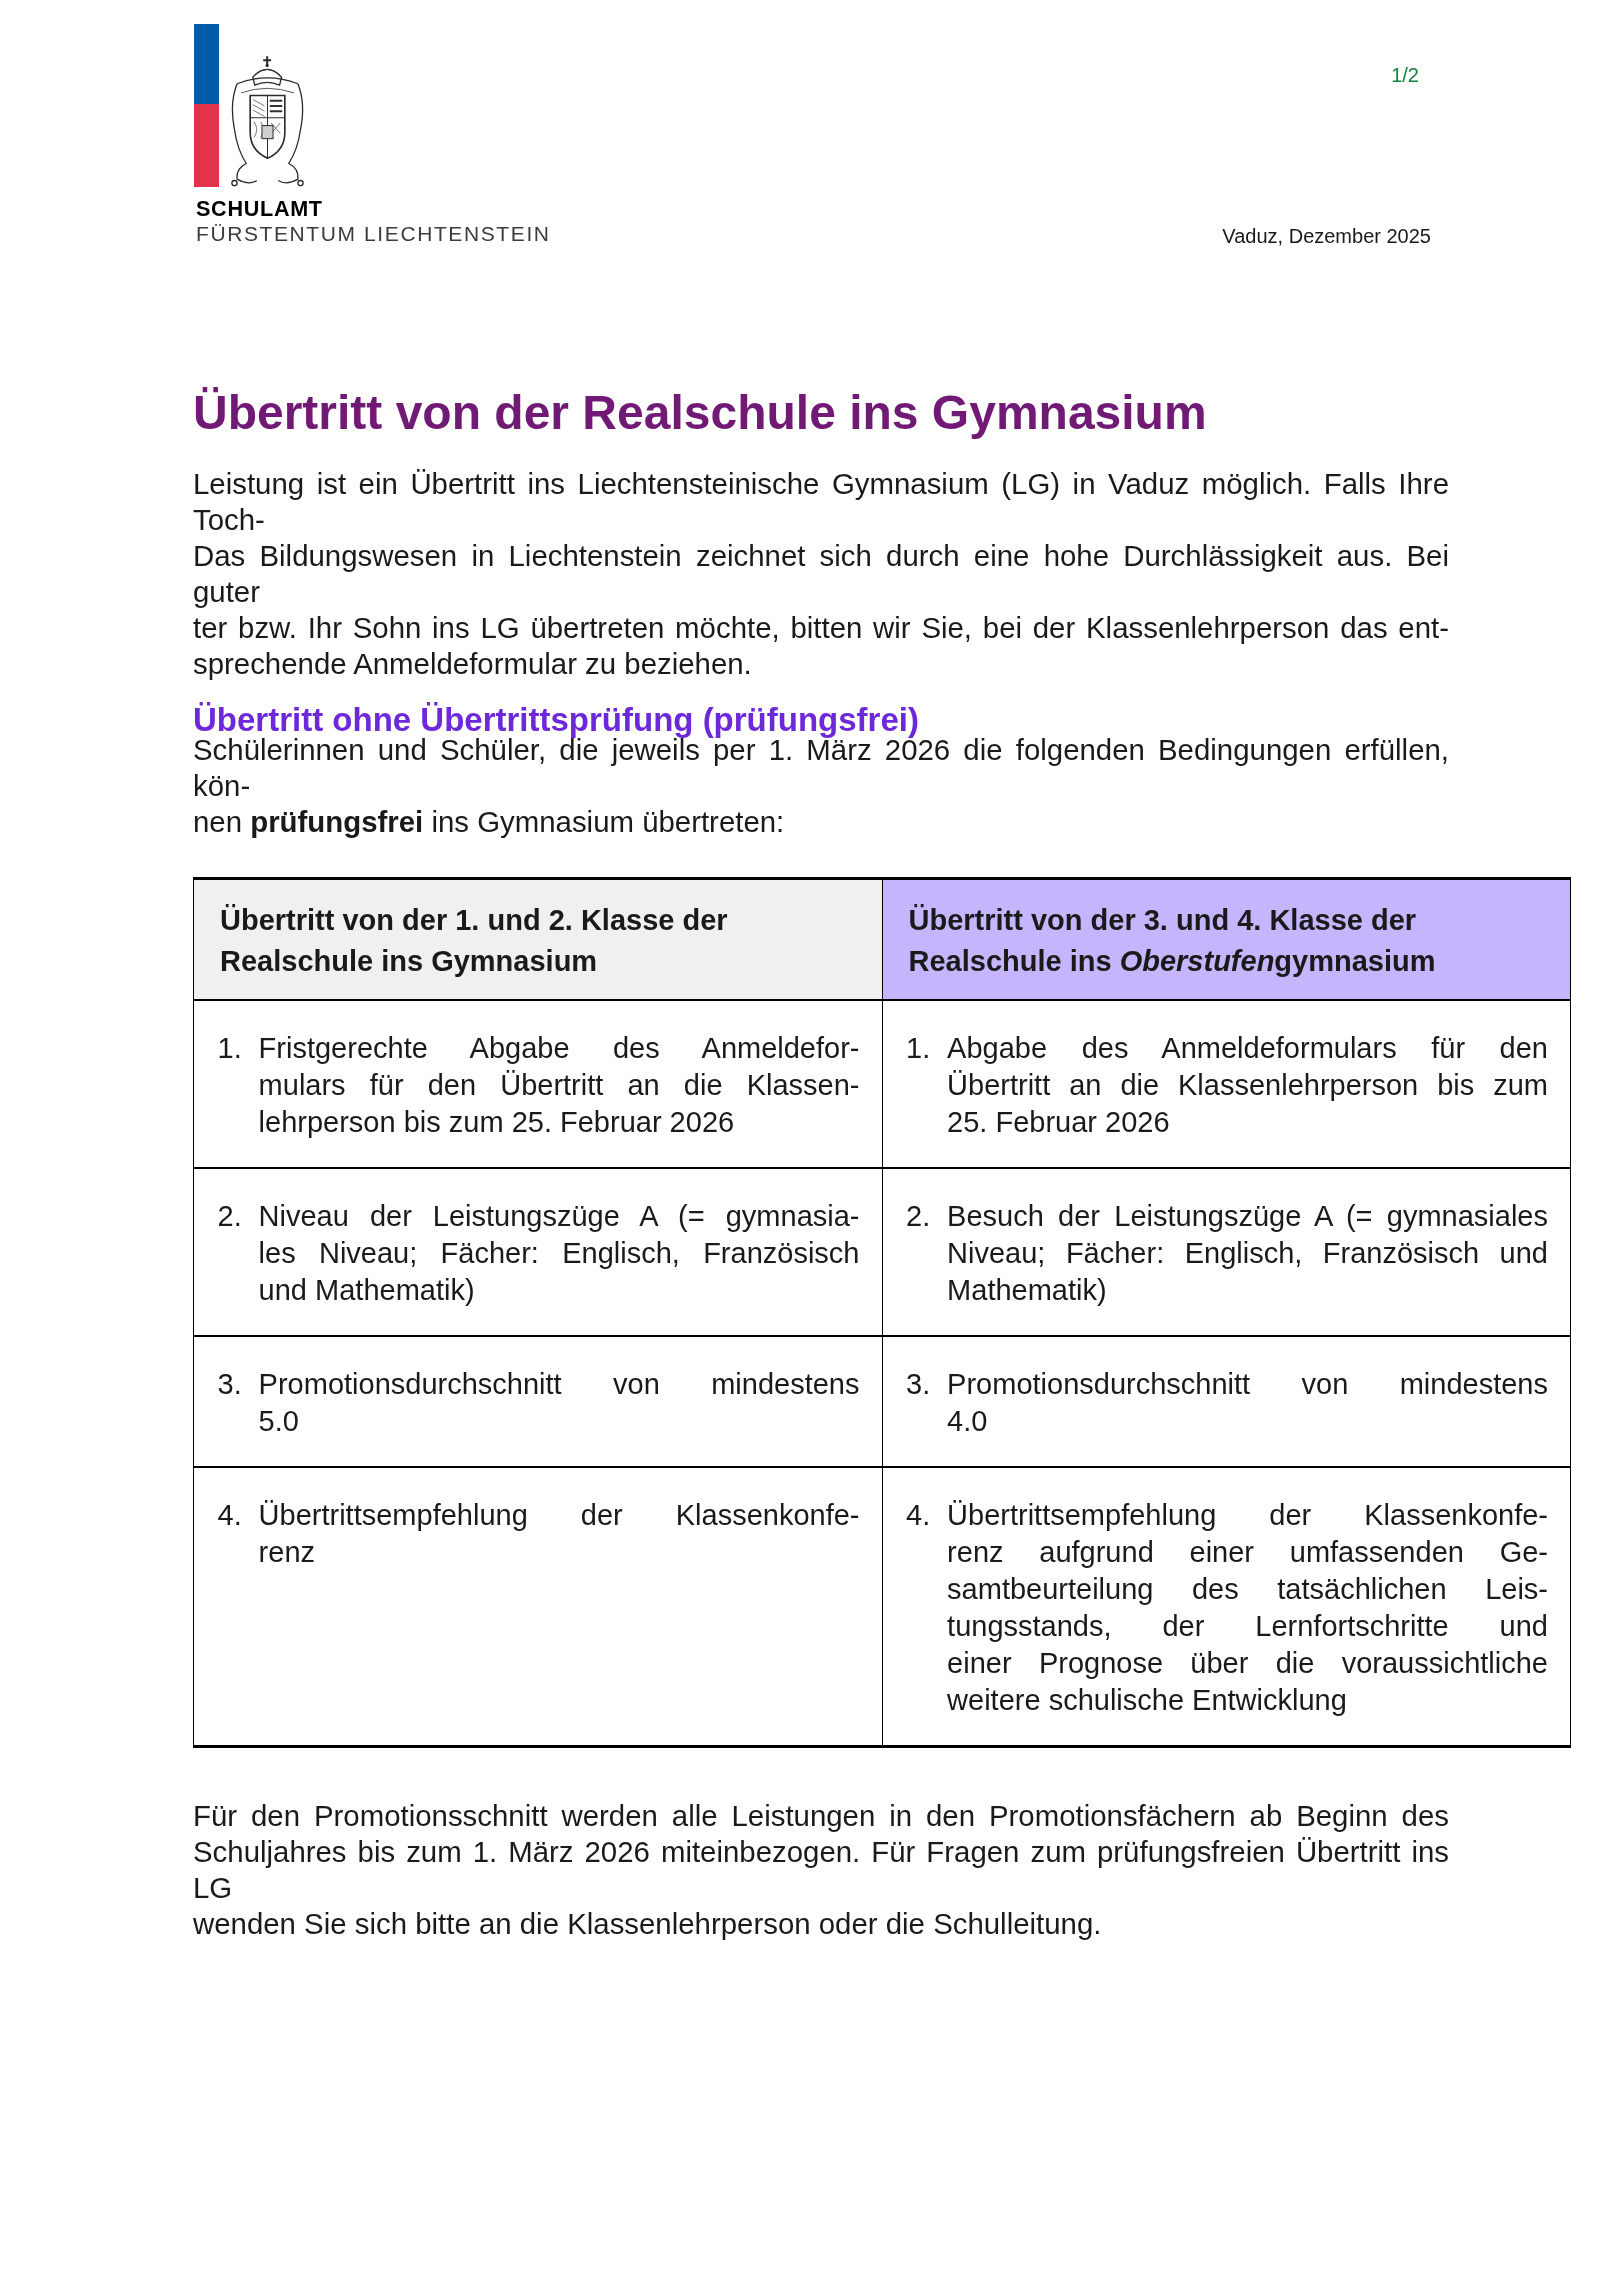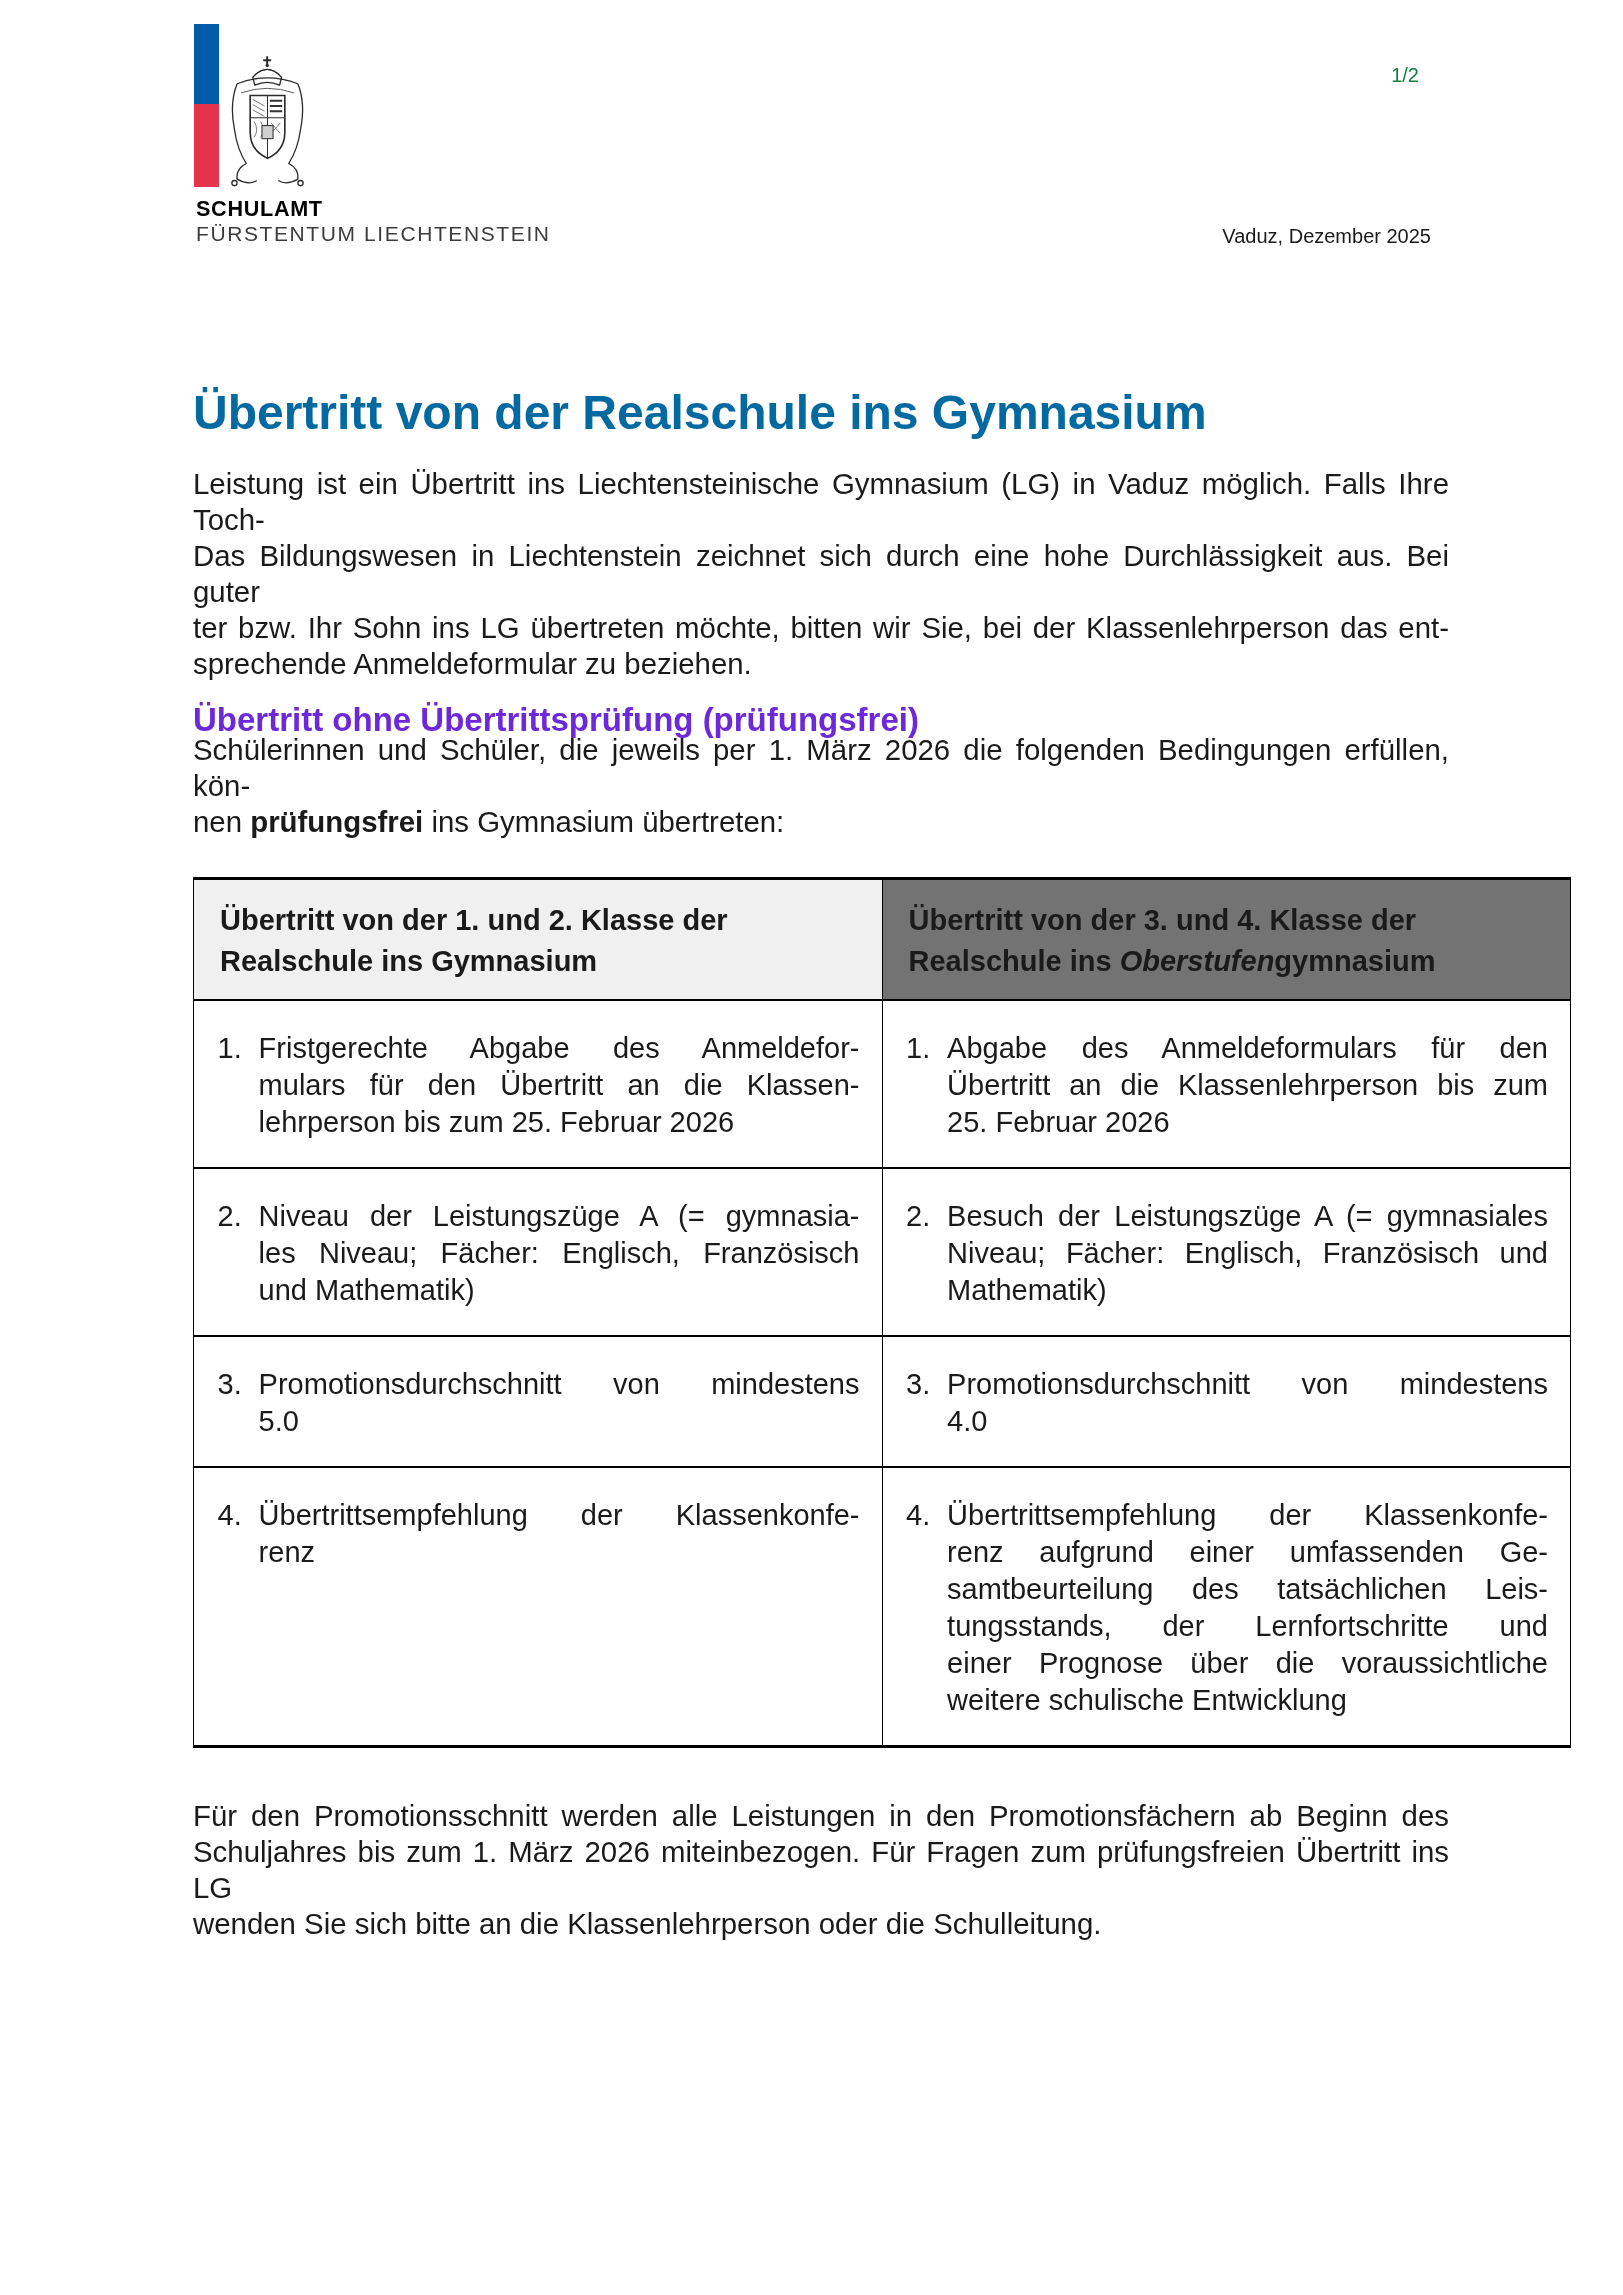--- a/index.html
+++ b/index.html
@@ -95,21 +95,21 @@
       <rect x="58" y="108" width="17" height="20" fill="#cfcfcf" stroke-width="1.5"></rect>
     </g>
   </svg>
 
   <div class="org-name">SCHULAMT</div>
   <div class="org-state">FÜRSTENTUM LIECHTENSTEIN</div>
 
   <div class="page-number">1/2</div>
   <div class="place-date">Vaduz, Dezember 2025</div>
 
-  <h1 class="doc-title" style="color: #0369a1;">Übertritt von der Realschule ins Gymnasium</h1>
+  <h1 class="doc-title" style="color: #701a75;">Übertritt von der Realschule ins Gymnasium</h1>
 
   <div class="intro">
       <div class="tline just">Leistung ist ein Übertritt ins Liechtensteinische Gymnasium (LG) in Vaduz möglich. Falls Ihre Toch-</div>
       <div class="tline just">Das Bildungswesen in Liechtenstein zeichnet sich durch eine hohe Durchlässigkeit aus. Bei guter</div>
       <div class="tline just">ter bzw. Ihr Sohn ins LG übertreten möchte, bitten wir Sie, bei der Klassenlehrperson das ent-</div>
       <div class="tline">sprechende Anmeldeformular zu beziehen.</div>
     </div>
 
   <h2 class="section-heading" style="color: #6d28d9;">Übertritt ohne Übertrittsprüfung (prüfungsfrei)</h2>
 
@@ -118,21 +118,21 @@
     <div class="tline"><span>nen </span><b>prüfungsfrei</b><span> ins Gymnasium übertreten:</span></div>
   </div>
 
   <table class="cmp-table">
     <tbody>
       <tr class="head">
         <td style="background: rgb(240, 240, 240);">
           <div class="tline">Übertritt von der 1. und 2. Klasse der</div>
           <div class="tline">Realschule ins Gymnasium</div>
         </td>
-        <td style="background: #737373;">
+        <td style="background: #c4b5fd;">
           <div class="tline">Übertritt von der 3. und 4. Klasse der</div>
           <div class="tline"><span>Realschule ins </span><i>Oberstufen</i><span>gymnasium</span></div>
         </td>
       </tr>
 
       <tr class="body">
         <td>
           <div class="cell-item">
               <div class="cell-num">1.</div>
               <div class="cell-text">

